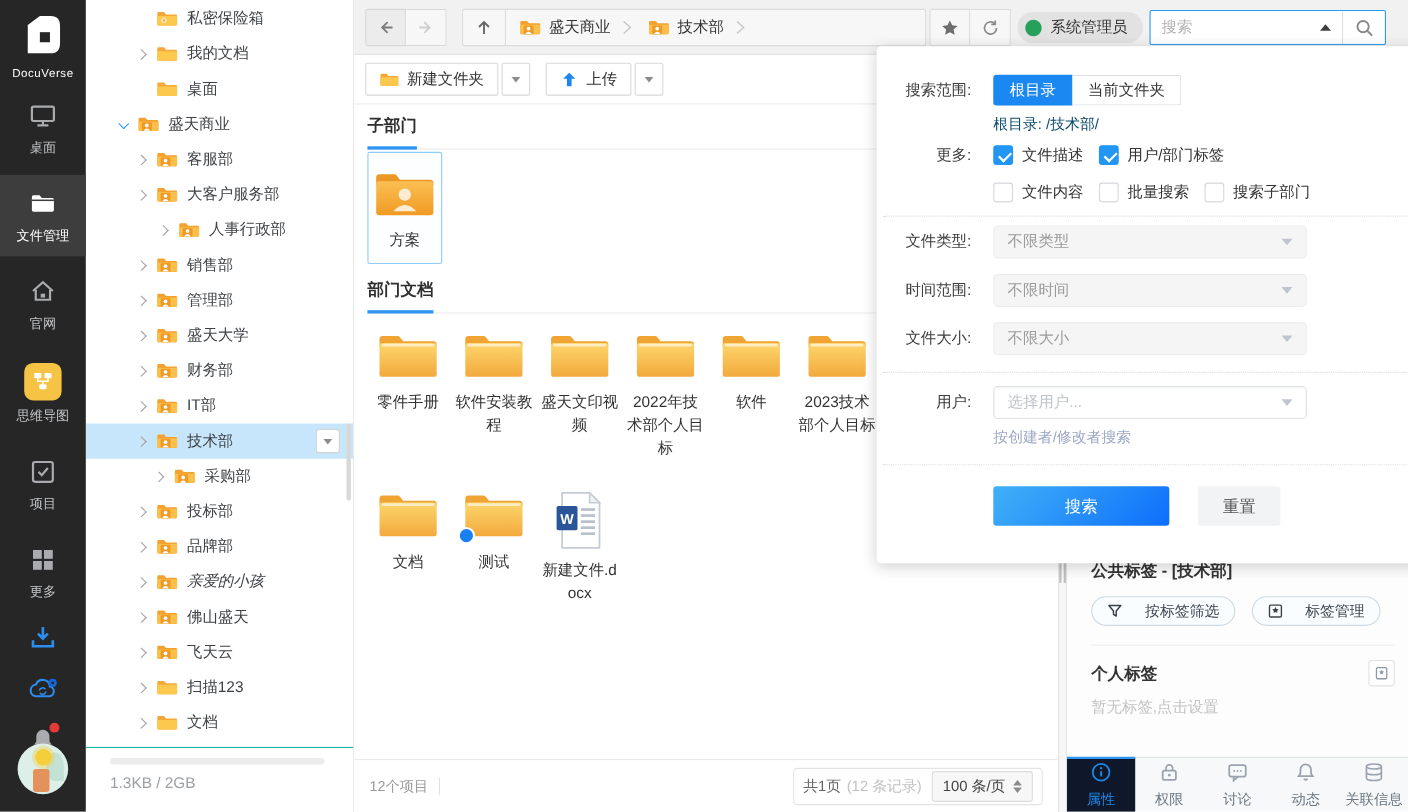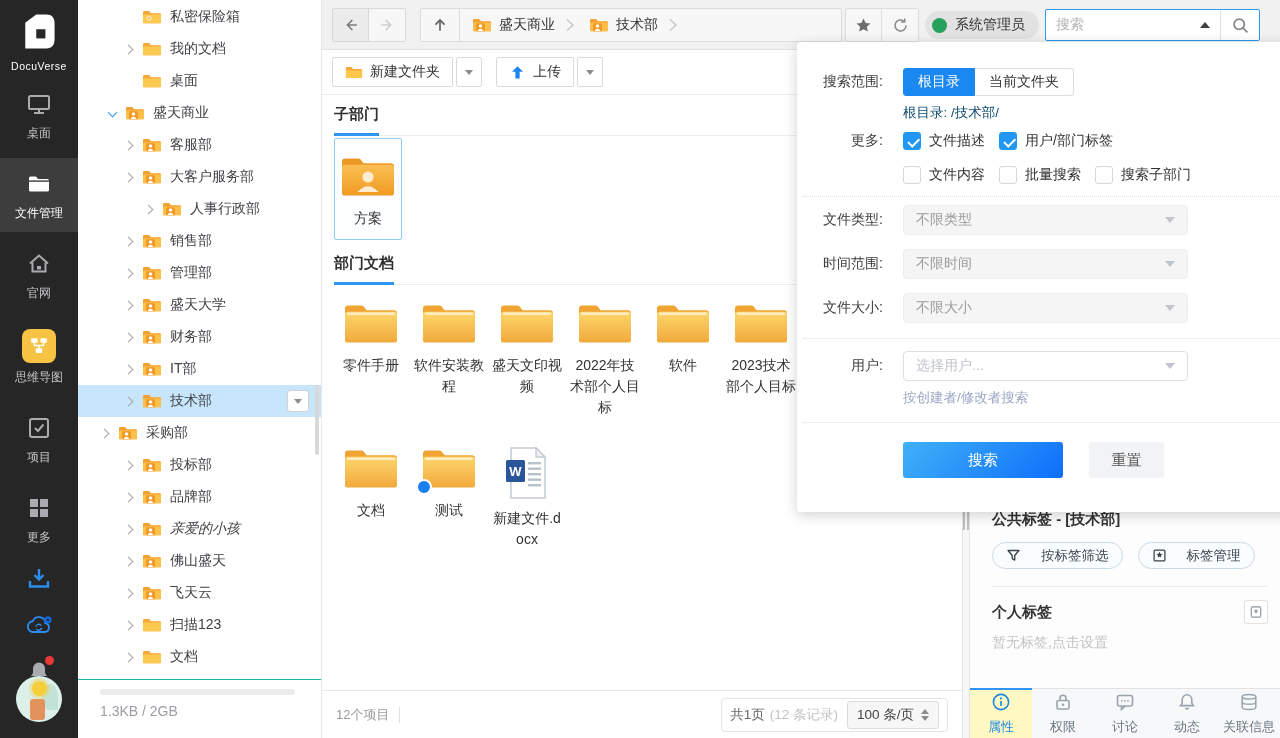--- a/index.html
+++ b/index.html
@@ -123,21 +123,21 @@
   .pill{display:flex;align-items:center;gap:20px;height:27px;border:1px solid #ccd9e4;background:#fafdff;border-radius:15px;padding:0 13px;font-size:13.5px;color:#3c4450;cursor:pointer;box-sizing:border-box;}
   .pill svg{width:15px;height:15px;}
   .tags-divider{border-top:1px solid #ececec;margin-bottom:13px;}
   .personal-row{display:flex;align-items:center;justify-content:space-between;margin-bottom:10px;}
   .mini-btn{width:22px;height:22px;border:1px solid #e2e2e2;border-radius:3px;display:flex;align-items:center;justify-content:center;cursor:pointer;background:#fff;color:#8d98a3;}
   .mini-btn svg{width:14px;height:14px;}
   .empty-hint{font-size:14px;color:#c3c3c3;}
   .tabs{position:absolute;left:0;right:0;bottom:0;height:50px;background:#f6f8fa;border-top:1px solid #e2e2e2;display:flex;box-sizing:border-box;}
   .tab{width:62px;display:flex;flex-direction:column;align-items:center;justify-content:center;gap:3px;color:#6b7682;font-size:13px;cursor:pointer;position:relative;}
   .tab svg{width:20px;height:20px;color:#9aa3ad;}
-  .tab.active{background:#fef9c3;color:#1e88e5;}
+  .tab.active{background:#0f172a;color:#1e88e5;}
   .tab.active svg{color:#1e88e5;}
   .tab.active::before{content:"";position:absolute;top:-1px;left:0;right:0;height:2px;background:#2e95f4;}
 
   
   .search-panel{position:absolute;left:797px;top:42px;width:522px;height:470px;background:#fff;border-radius:4px;box-shadow:0 3px 14px rgba(0,0,0,.18);z-index:50;box-sizing:border-box;padding-top:26px;font-size:14px;}
   .sp-row{display:flex;align-items:center;}
   .sp-label{width:86px;text-align:right;color:#3d3d3d;flex:none;}
   .sp-ctrl{margin-left:20px;}
   .seg{display:flex;height:28px;}
   .seg-btn{display:flex;align-items:center;padding:0 14px;border:1px solid #dcdfe6;background:#fff;color:#333;cursor:pointer;box-sizing:border-box;}
@@ -452,21 +452,21 @@
               <rect x="4" y="6.2" width="9" height="8" rx="1.2" fill="#ef9a26"></rect>
               <circle cx="8.5" cy="9" r="1.7" fill="#fff"></circle>
               <path d="M5.4 13.9q3.1-4.2 6.2 0Z" fill="#fff"></path>
             </svg>
           </span>
           <span class="t-label">技术部</span>
           <span class="row-dd">
             <i class="tri"></i>
           </span>
         </div>
-        <div class="tree-row" style="padding-left: 20px;">
+        <div class="tree-row" style="padding-left: 60px;">
           <span class="expander">
             <i class="chev r"></i>
           </span>
           <span class="t-icon">
             <svg viewBox="0 0 20 16">
               <path d="M1 3.2Q1 2 2.2 2h5l1.8 2.2h8.8Q19 4.2 19 5.4V13q0 1.2-1.2 1.2H2.2Q1 14.2 1 13Z" fill="#f3a131"></path>
               <path d="M1 5.6h18V13q0 1.2-1.2 1.2H2.2Q1 14.2 1 13Z" fill="#fbbf4a"></path>
               <rect x="4" y="6.2" width="9" height="8" rx="1.2" fill="#ef9a26"></rect>
               <circle cx="8.5" cy="9" r="1.7" fill="#fff"></circle>
               <path d="M5.4 13.9q3.1-4.2 6.2 0Z" fill="#fff"></path>

